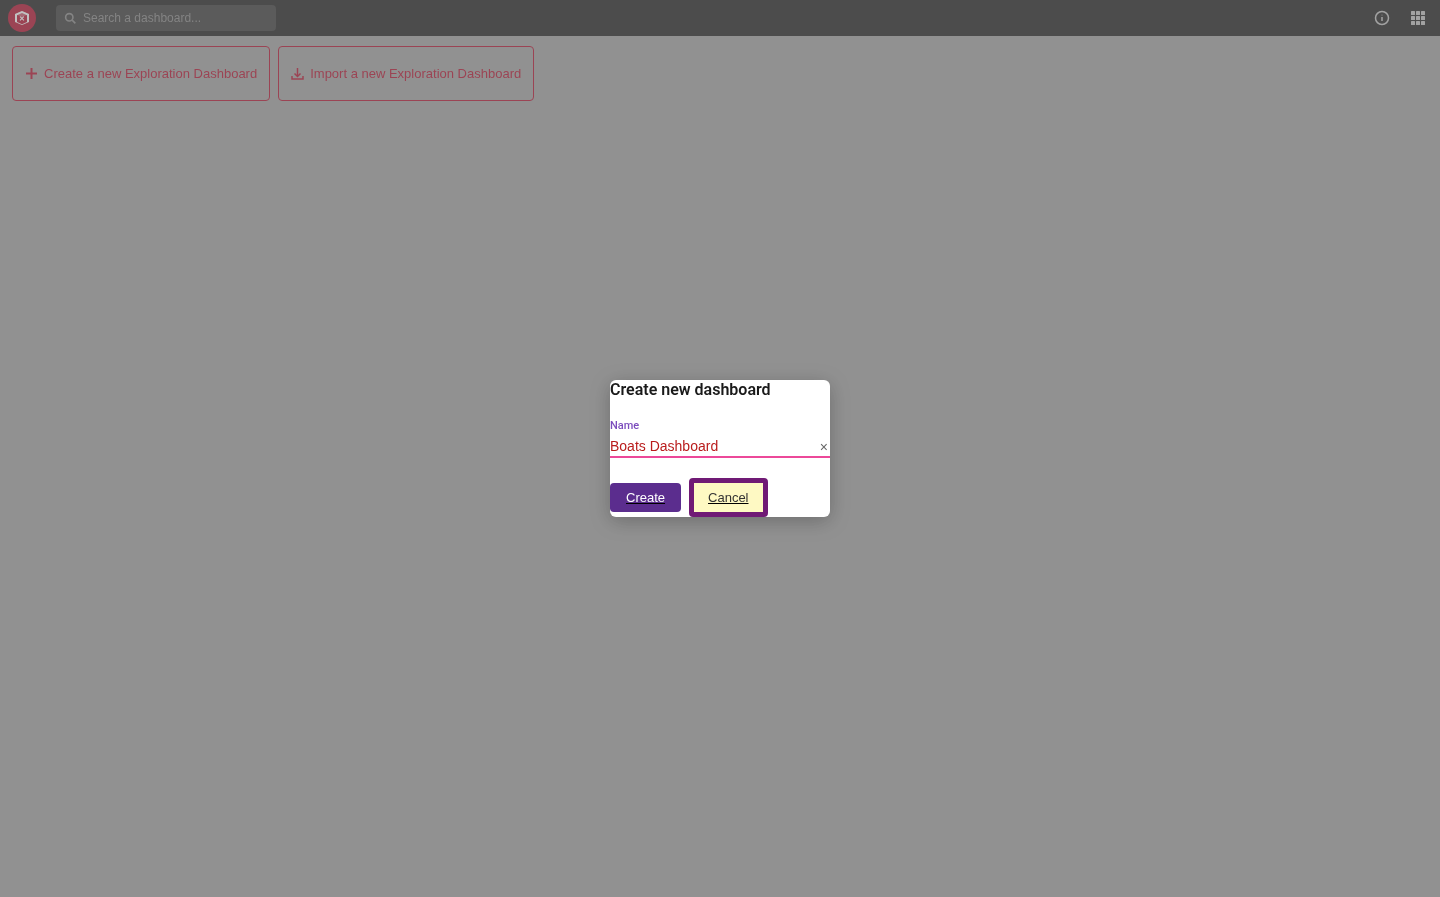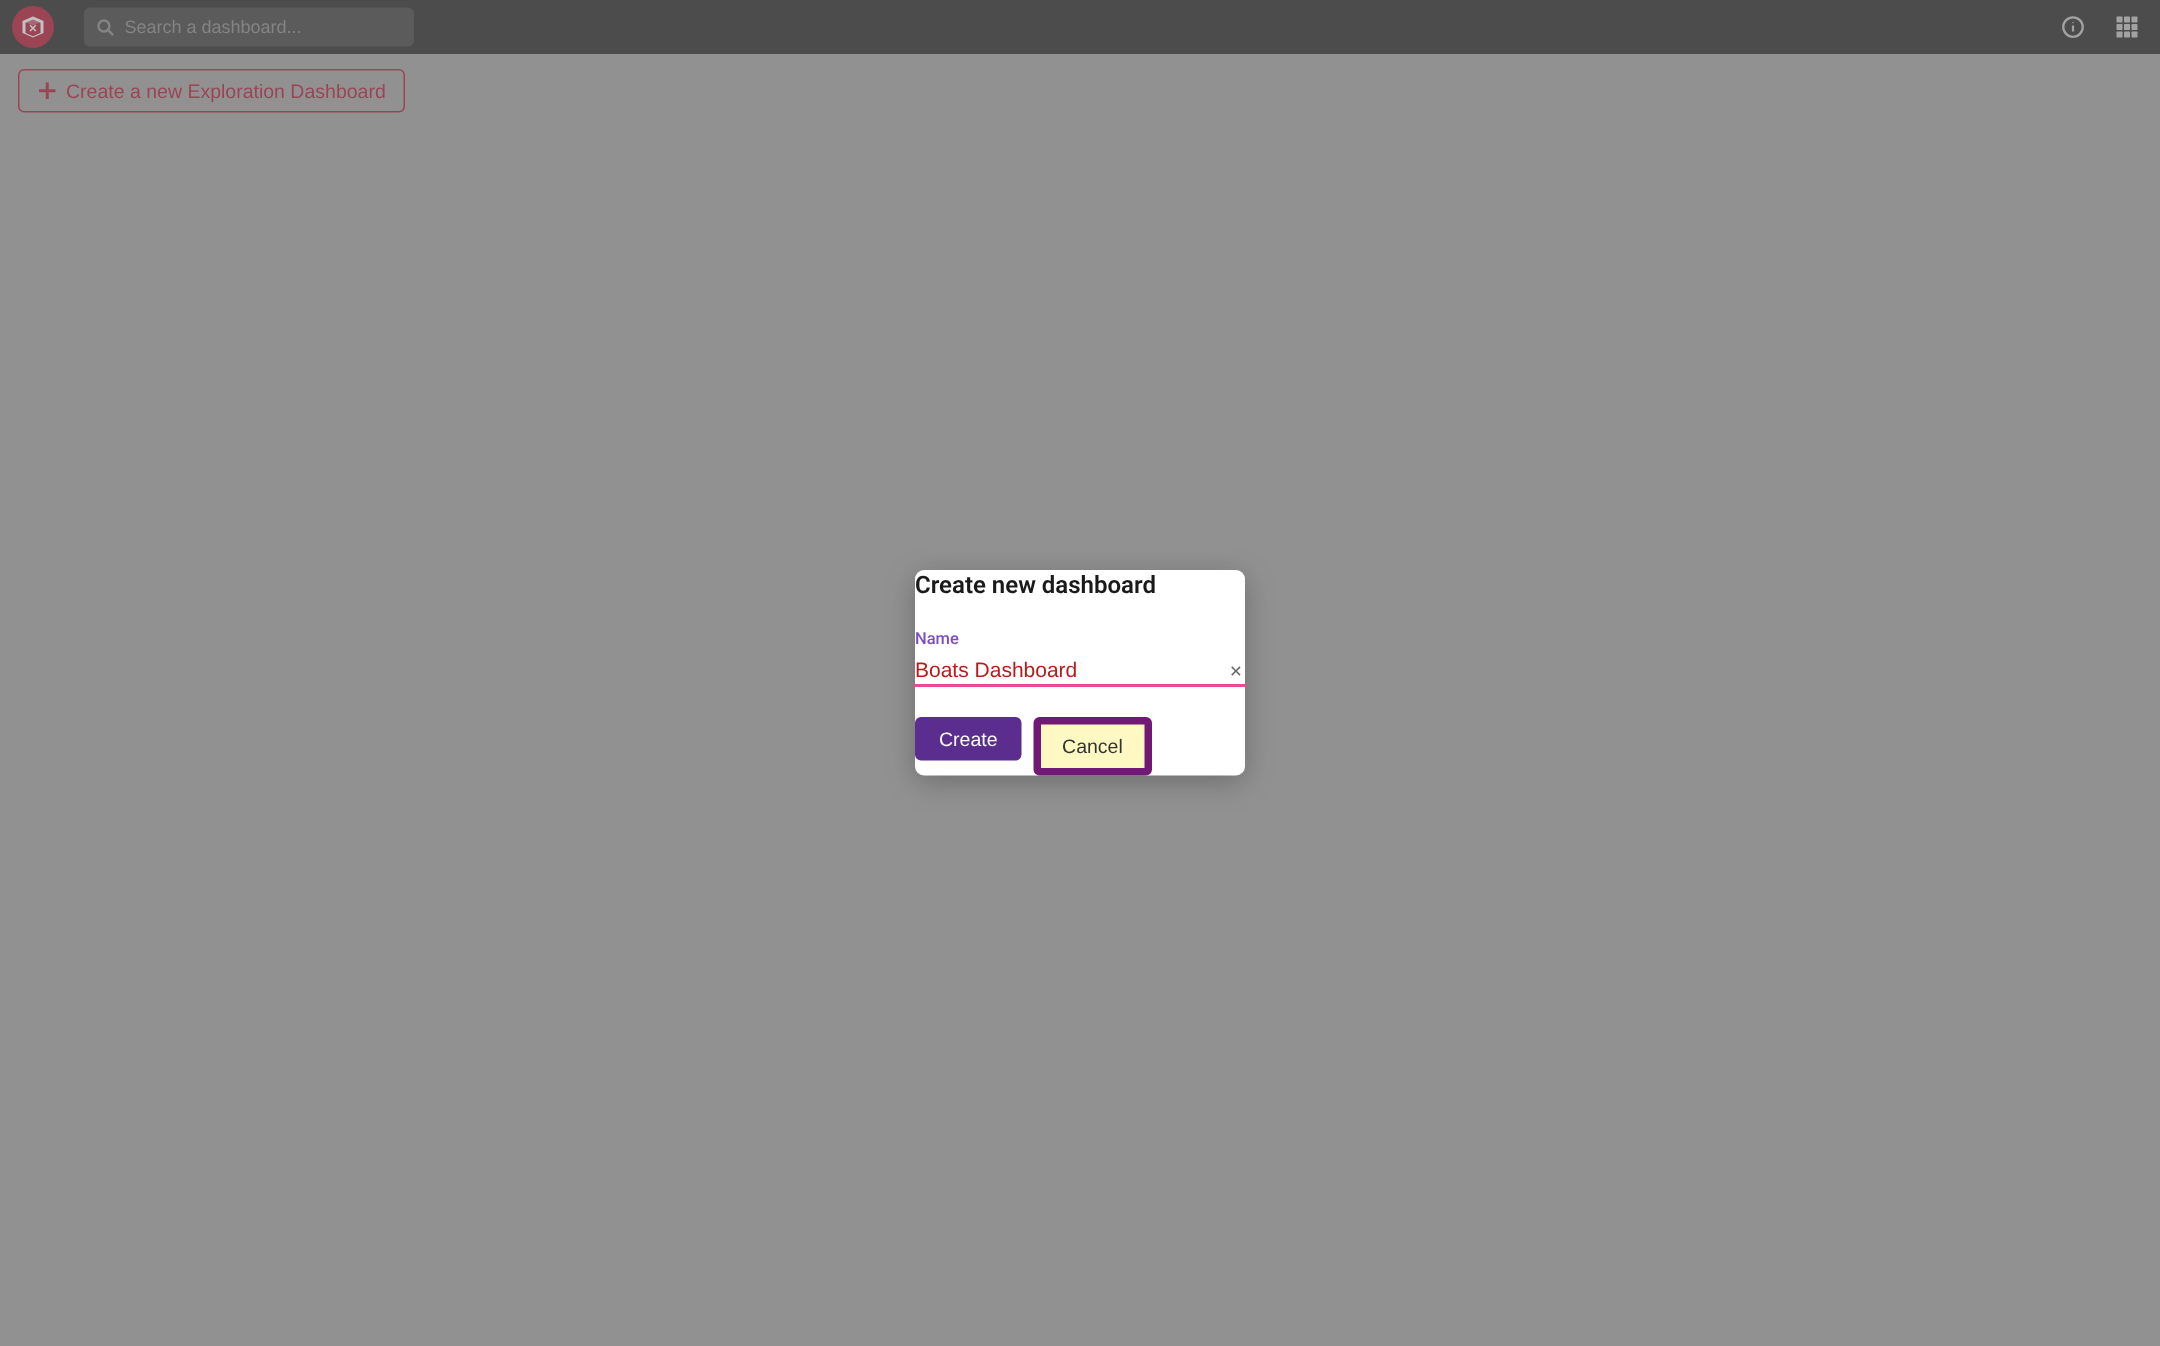--- a/index.html
+++ b/index.html
@@ -113,21 +113,21 @@
       align-items: center;
       padding: 10px 12px;
       gap: 8px;
       background-color: #b0b0b0;
     }
 
     .action-btn {
       display: flex;
       align-items: center;
       gap: 6px;
-      padding: 6px 12px;
+      padding: 19px 12px;
       border: 1px solid #c0304a;
       border-radius: 4px;
       background: transparent;
       color: #c0304a;
       font-size: 13px;
       cursor: pointer;
       white-space: nowrap;
     }
 
     
@@ -200,22 +200,23 @@
       font-size: 14px;
       line-height: 1;
       padding: 0 2px;
       display: flex;
       align-items: center;
       justify-content: center;
     }
 
     .modal-actions {
       display: flex;
-      align-items: flex-start;
+      align-items: center;
       gap: 8px;
+      text-decoration: underline;
     }
 
     .btn-create {
       background-color: #5b2d8e;
       color: white;
       border: none;
       border-radius: 4px;
       padding: 7px 16px;
       font-size: 13px;
       cursor: pointer;
@@ -282,20 +283,28 @@
 
   <div class="action-bar">
     <button class="action-btn">
       <svg width="13" height="13" viewBox="0 0 13 13" fill="none" stroke="#c0304a" stroke-width="2">
         <line x1="6.5" y1="1" x2="6.5" y2="12"></line>
         <line x1="1" y1="6.5" x2="12" y2="6.5"></line>
       </svg>
       <span>Create a new Exploration Dashboard</span>
     </button>
 
+    <button class="action-btn">
+      <svg width="13" height="13" viewBox="0 0 13 13" fill="none" stroke="#c0304a" stroke-width="1.5">
+        <path d="M1 9v3h11V9"></path>
+        <line x1="6.5" y1="1" x2="6.5" y2="9"></line>
+        <path d="M3.5 6.5L6.5 9.5L9.5 6.5"></path>
+      </svg>
+      <span>Import a new Exploration Dashboard</span>
+    </button>
   </div>
 </div>
 
 <div class="modal-overlay">
   <div class="modal">
     <div class="modal-title">Create new dashboard</div>
 
     <div class="form-group">
       <label class="form-label">Name</label>
       <div class="form-input-wrapper">

